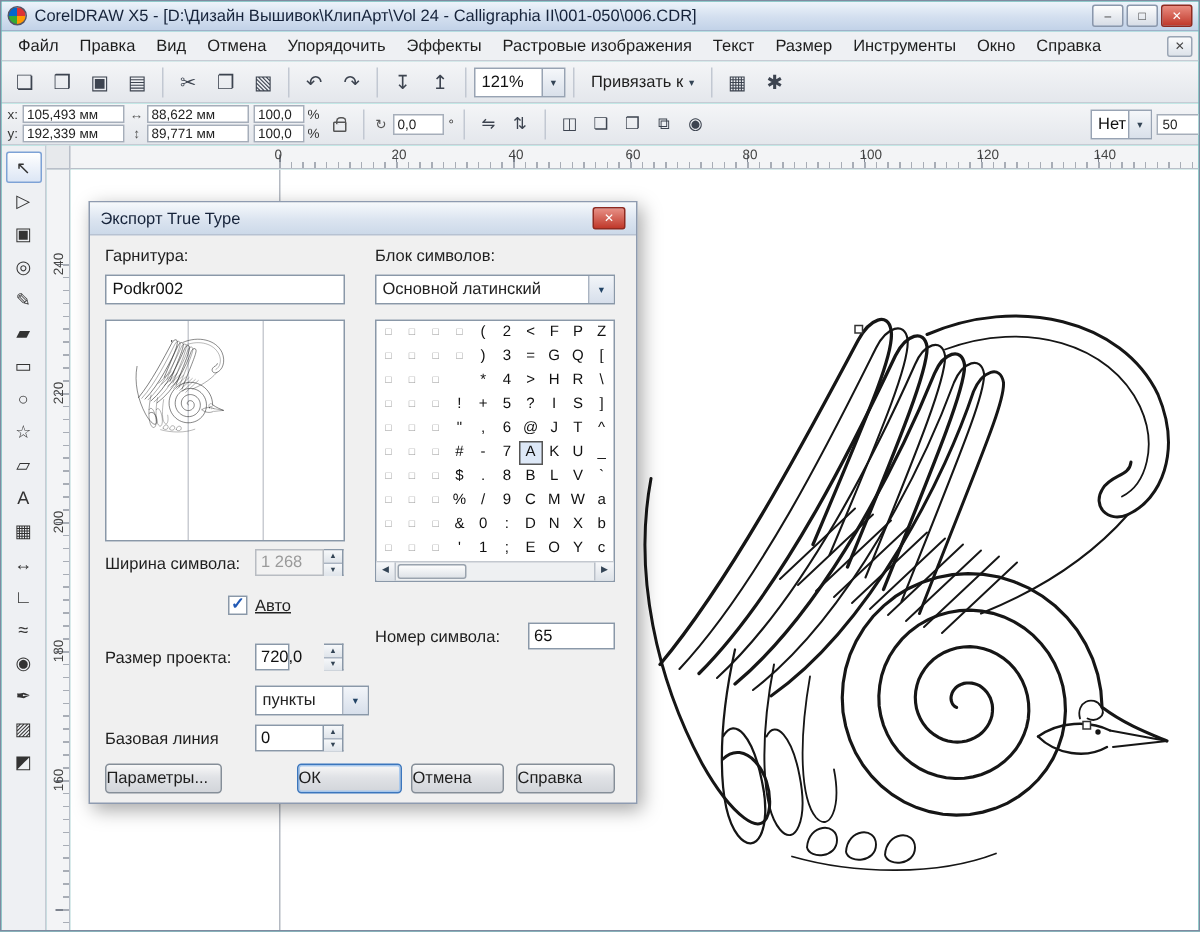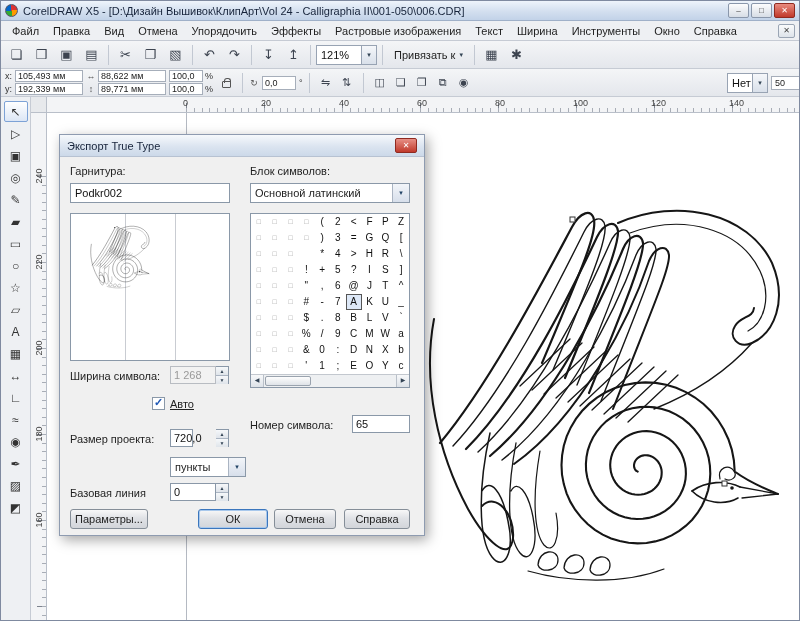--- a/index.html
+++ b/index.html
@@ -129,21 +129,21 @@
   .char-row { display:flex; height:16px; }
   .char-cell { width:15.8px; text-align:center; line-height:16px; font-size:10px; color:#111; }
   .char-cell.box { font-size:7px; color:#999; line-height:15px; }
   .char-cell.selected { border:1px solid #555; line-height:14px; background:#dde8f7; }
   .gsb { height:13px; background:#eef0f2; border-top:1px solid #c3c8cf; display:flex; align-items:center; }
   .gsb .ar { width:13px; height:12px; font-size:6px; text-align:center; line-height:11px; color:#345;
     background:linear-gradient(#f7f8fa,#dde2e8); border-right:1px solid #b9c0c9; }
   .gsb .ar.right { margin-left:auto; border-left:1px solid #b9c0c9; border-right:none; }
   .gsb .thumb { width:46px; height:10px; margin-left:1px; background:linear-gradient(#fdfdfd,#dfe3e8);
     border:1px solid #9aa3ae; border-radius:2px; }
-  .dbtn { position:absolute; height:20px; border:1px solid #858e98; border-radius:3px; text-align:center;
+  .dbtn { position:absolute; height:20px; border:1px solid #858e98; border-radius:3px; text-align:left;
     line-height:18px; color:#1e1e1e; background:linear-gradient(#f8f8f8,#e0e2e6 45%,#d2d5da); }
   .dbtn.default { border-color:#3b76bd; box-shadow:0 0 0 1px #a8c8ec inset; }
 </style>
 </head>
 <body>
 
 <svg width="0" height="0" style="position:absolute">
   <defs>
     <g id="bird" fill="none" stroke="#161616" stroke-linecap="round">
 
@@ -210,21 +210,21 @@
 
   <div class="menubar" id="menubar">
       <span class="menu-item">Файл</span>
       <span class="menu-item">Правка</span>
       <span class="menu-item">Вид</span>
       <span class="menu-item">Отмена</span>
       <span class="menu-item">Упорядочить</span>
       <span class="menu-item">Эффекты</span>
       <span class="menu-item">Растровые изображения</span>
       <span class="menu-item">Текст</span>
-      <span class="menu-item">Ширина</span>
+      <span class="menu-item">Размер</span>
       <span class="menu-item">Инструменты</span>
       <span class="menu-item">Окно</span>
       <span class="menu-item">Справка</span>
       <span class="doc-close">✕</span>
     </div>
 
   <div class="toolbar">
     <span id="tb-left" style="display:inline-flex;align-items:center;gap:2px;">
         <span class="tb-btn">❏</span>
         <span class="tb-btn">❒</span>

